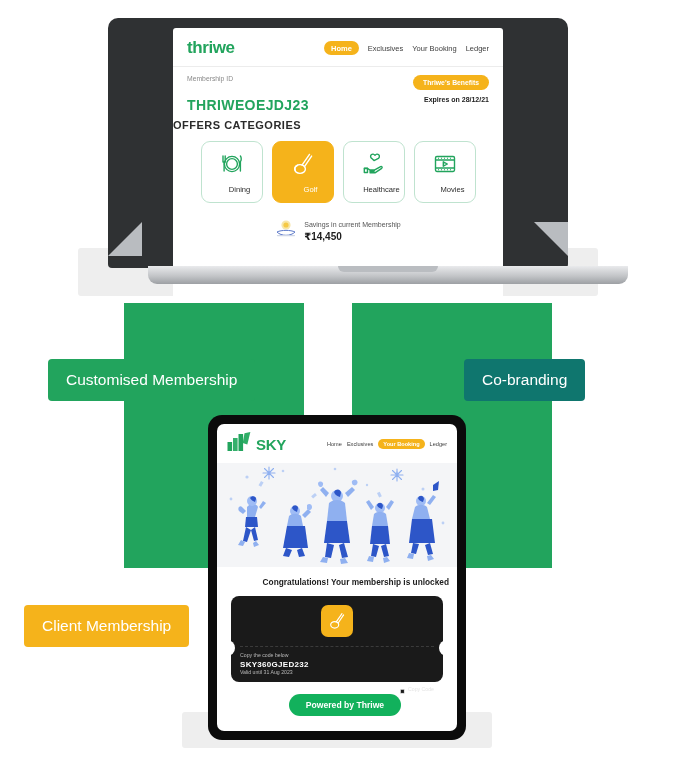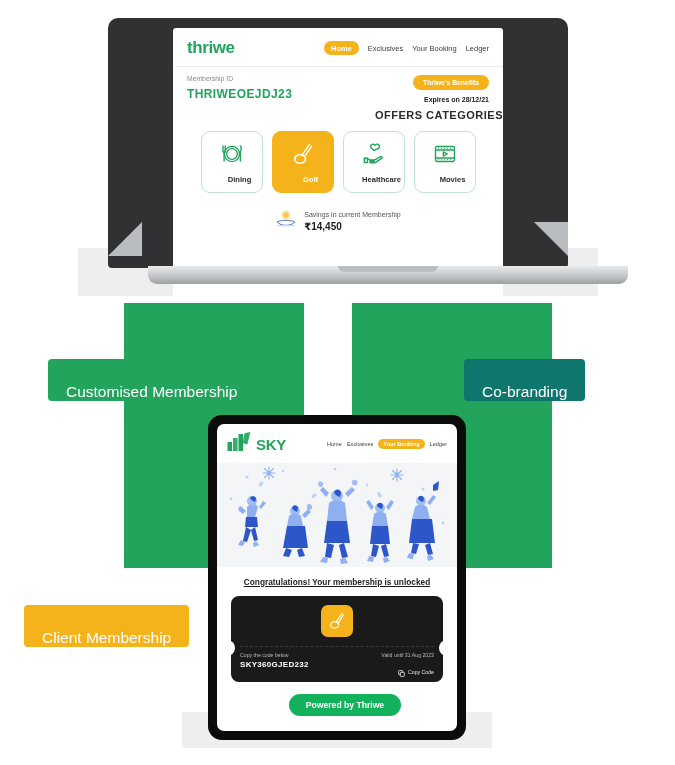--- a/index.html
+++ b/index.html
@@ -32,76 +32,76 @@
       border-color:transparent #b9bcc0 transparent transparent;}
 
   
   .lnav{display:flex;align-items:center;justify-content:space-between;
       padding:10px 14px 8px 14px;border-bottom:1px solid #ececec;}
   .thriwe-logo{font-size:17px;font-weight:700;color:#22a45d;letter-spacing:-.4px;}
   .lnav-items{display:flex;align-items:center;gap:9px;font-size:7.5px;color:#3d3d3d;}
   .pill{background:#f5b31b;color:#fff;border-radius:9px;padding:2.5px 7px;font-weight:700;}
   .lrow{display:flex;justify-content:space-between;align-items:flex-start;padding:8px 14px 0 14px;}
   .lbl-sm{font-size:6.8px;color:#8a8a8a;}
-  .mid{font-size:12px;font-weight:700;color:#22a45d;letter-spacing:.4px;margin-top:5px;}
+  .mid{font-size:14px;font-weight:700;color:#22a45d;letter-spacing:.4px;margin-top:15px;}
   .benefits-btn{background:#f5b31b;color:#fff;font-size:6.8px;font-weight:700;
       border-radius:10px;padding:4px 10px;}
   .expires{font-size:7px;font-weight:700;color:#222;text-align:right;margin-top:6px;}
-  .oc-title{text-align:right;font-size:11px;font-weight:700;color:#2b2b2b;
+  .oc-title{text-align:left;font-size:11px;font-weight:700;color:#2b2b2b;
       letter-spacing:.5px;margin:6px 0 0 0;}
   .cats{display:flex;justify-content:center;gap:9px;margin-top:10px;}
   .cat{width:60px;height:60px;border-radius:9px;border:1.3px solid #bfe3cf;
       display:flex;flex-direction:column;align-items:center;justify-content:center;gap:4px;
       background:#fff;}
   .cat.active{background:#f5b31b;border-color:#f5b31b;}
-  .cat-label{font-size:7.6px;color:#2b2b2b;font-weight:700;padding-left:16px;}
+  .cat-label{font-size:7.6px;color:#2b2b2b;font-weight:400;padding-left:16px;}
   .cat.active .cat-label{color:#fff;}
   .savings{display:flex;align-items:center;justify-content:center;gap:7px;margin-top:16px;}
   .sav-txt{font-size:7px;color:#555;line-height:1.5;}
   .sav-amt{font-size:10px;font-weight:700;color:#1d1d1d;}
 
   
   #tablet{position:absolute;left:208px;top:415px;width:290px;height:325px;}
   #tab-shadow{position:absolute;left:182px;top:712px;width:310px;height:36px;
       background:#eeeeee;border-radius:3px;}
   #tab-bezel{position:absolute;left:0;top:0;width:258px;height:325px;
       background:#0b0b0b;border-radius:14px;}
   #tab-screen{position:absolute;left:9px;top:9px;width:240px;height:307px;
       background:#ffffff;border-radius:7px;overflow:hidden;}
   .tnav{display:flex;align-items:center;justify-content:space-between;
       padding:8px 10px 7px 10px;}
   .sky-wrap{display:flex;align-items:center;gap:3px;}
   .sky-text{font-size:15px;font-weight:700;color:#22a45d;letter-spacing:-.3px;}
   .tnav-items{display:flex;align-items:center;gap:5px;font-size:5.6px;color:#3d3d3d;}
   .tpill{background:#f5b31b;color:#fff;border-radius:7px;padding:2px 5px;font-weight:700;}
   .hero{height:104px;background:#f4f5f7;position:relative;overflow:hidden;}
-  .congrats{text-align:center;font-size:8.3px;font-weight:700;color:#1d1d1d;
-      padding:10px 8px 0 8px;text-decoration:underline;}
+  .congrats{text-align:right;font-size:8.3px;font-weight:700;color:#1d1d1d;
+      padding:10px 8px 0 8px;}
   .coupon{position:relative;margin:9px 14px 0 14px;background:#1a1a1a;
       border-radius:8px;height:86px;}
   .coupon:before,.coupon:after{content:"";position:absolute;top:44px;width:9px;height:16px;
       background:#ffffff;}
   .coupon:before{left:-5px;border-radius:0 9px 9px 0;}
   .coupon:after{right:-5px;border-radius:9px 0 0 9px;}
   .coup-top{height:50px;display:flex;align-items:center;justify-content:center;}
   .golf-tile{width:32px;height:32px;border-radius:7px;background:#f5b31b;
       display:flex;align-items:center;justify-content:center;}
   .coup-div{border-top:1px dashed #3b3b3b;margin:0 9px;}
-  .coup-bot{display:flex;justify-content:space-between;padding:5px 9px 0 9px;}
+  .coup-bot{display:flex;justify-content:space-between;padding:5px 9px 0 9px;flex-direction:column;}
   .c-small{font-size:5.2px;color:#b9b9b9;}
   .c-code{font-size:8px;font-weight:700;color:#fff;letter-spacing:.3px;margin-top:2px;}
   .copy-row{display:flex;align-items:center;gap:3px;justify-content:flex-end;margin-top:5px;}
   .copy-txt{font-size:5.2px;color:#e4e4e4;}
   .powered{display:flex;justify-content:center;margin-top:12px;padding-left:16px;}
   .powered-btn{background:#12b15c;color:#fff;font-size:8.6px;font-weight:700;
       border-radius:13px;padding:6px 17px;}
 
   
   .flabel{position:absolute;color:#ffffff;font-size:15.5px;
-      display:flex;align-items:flex-end;border-radius:4px;padding:0 18px;height:42px;}
+      display:flex;align-items:center;border-radius:4px;padding:0 18px;height:42px;}
   .flabel .shadow{position:absolute;left:8px;top:9px;right:-10px;bottom:-9px;
       background:#1e1e1e;border-radius:4px;z-index:-1;}
   #lab-cust{left:48px;top:359px;background:#22a45d;}
   #lab-co{left:464px;top:359px;background:#0f766e;}
   #lab-client{left:24px;top:605px;background:#f5b31b;}
 </style>
 </head>
 <body>
 
 <div class="stage">

